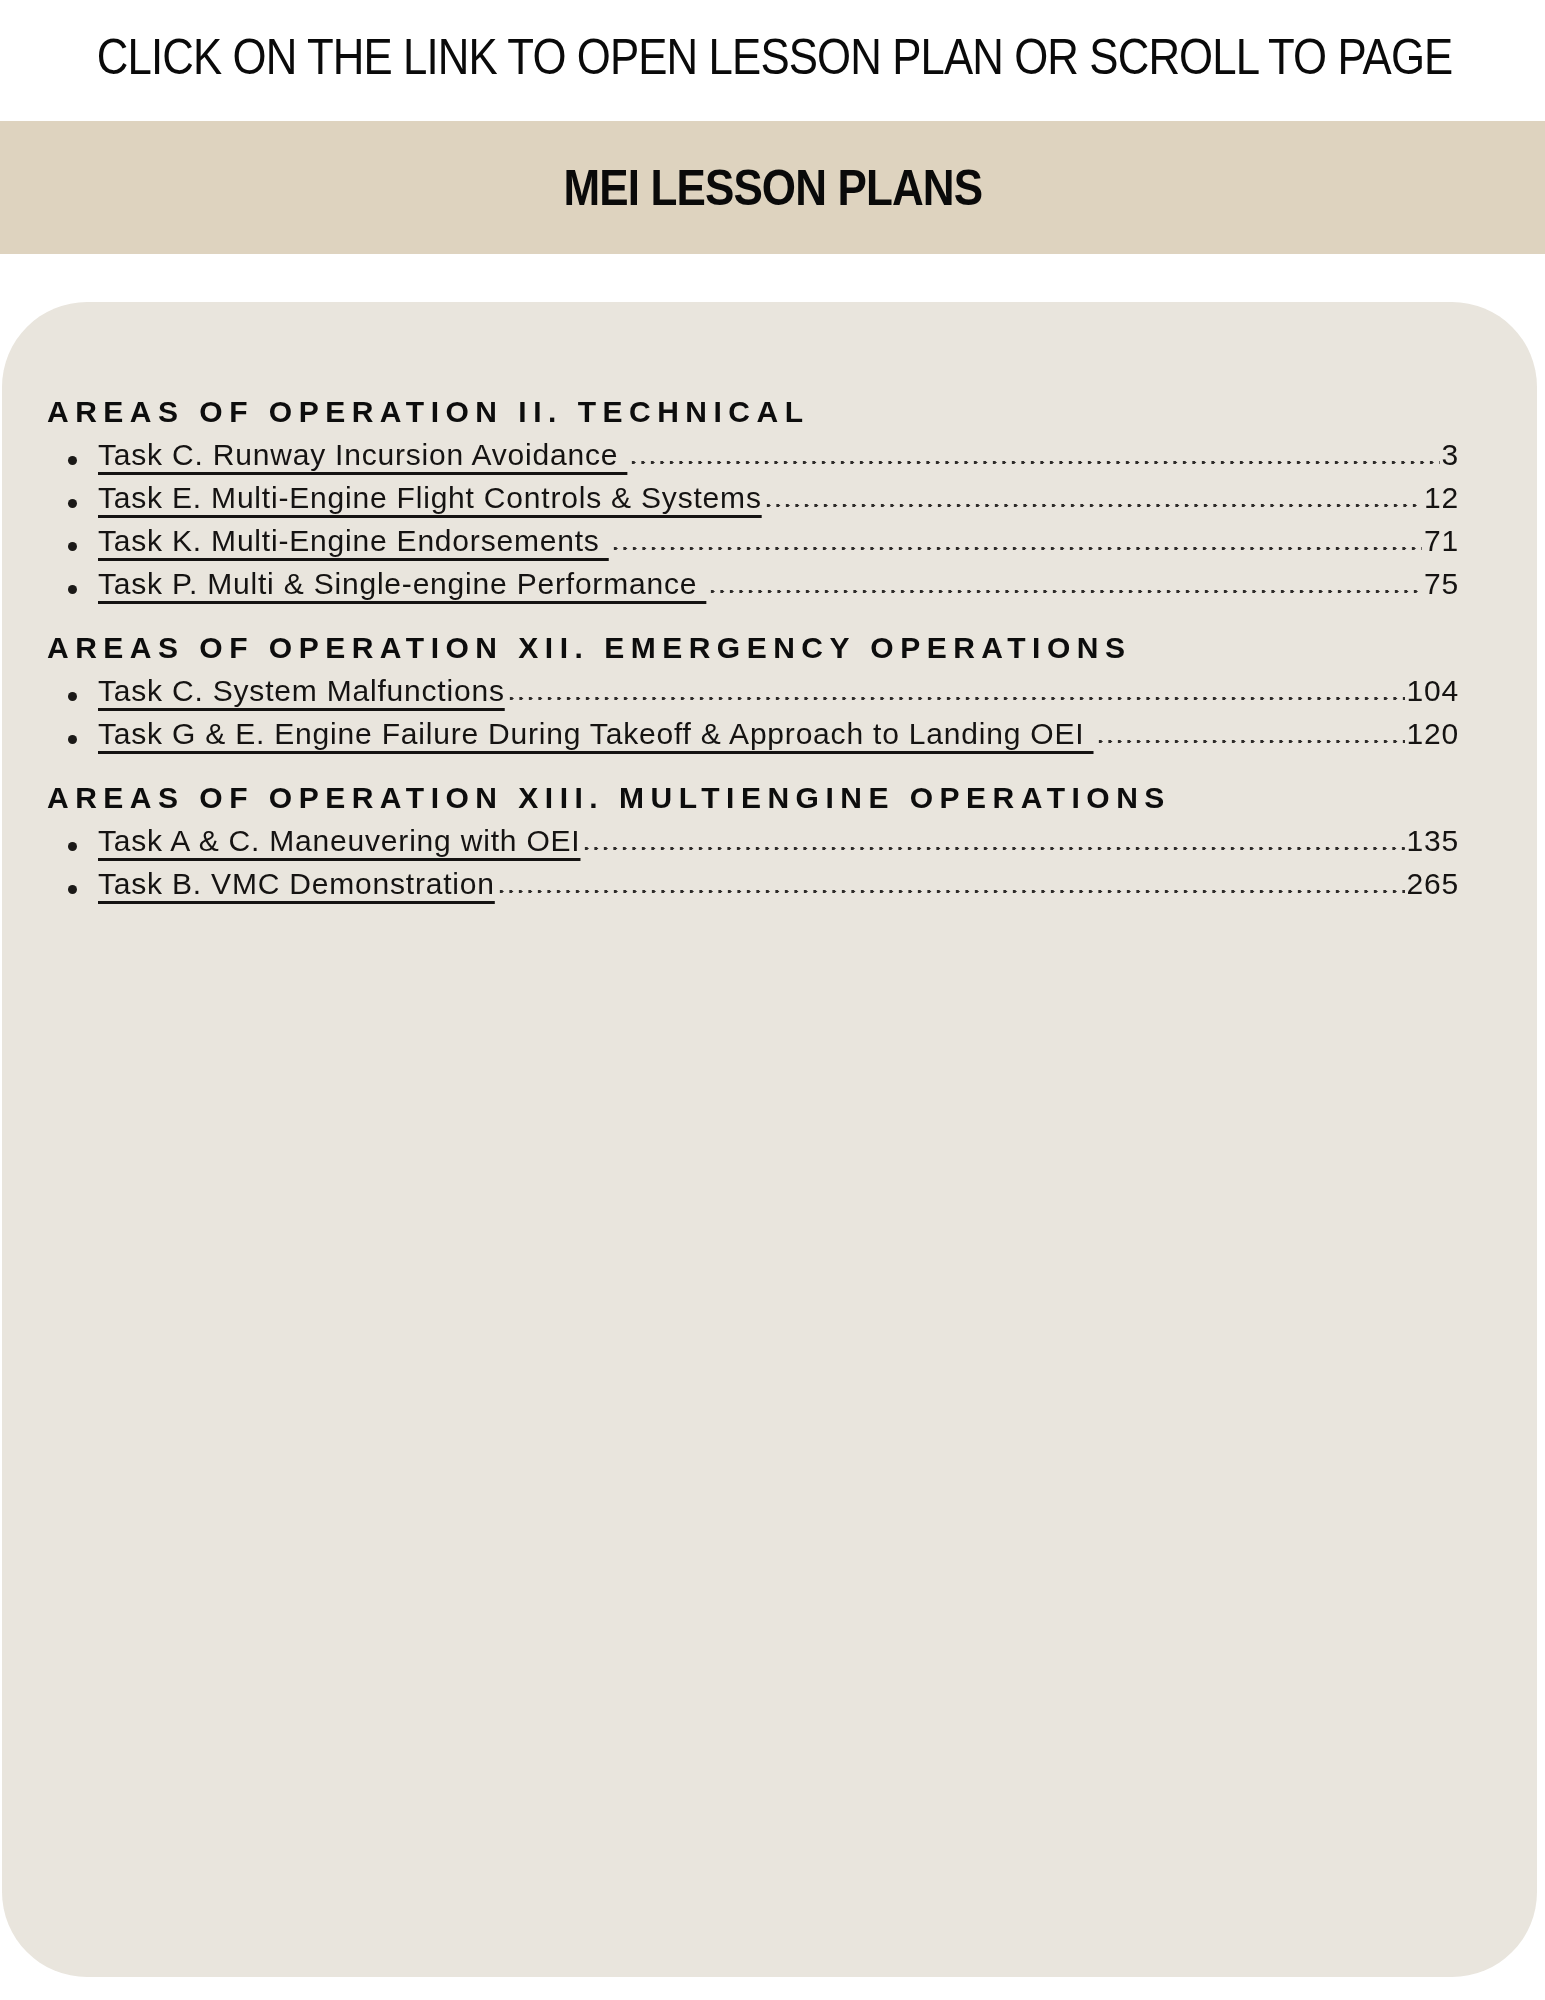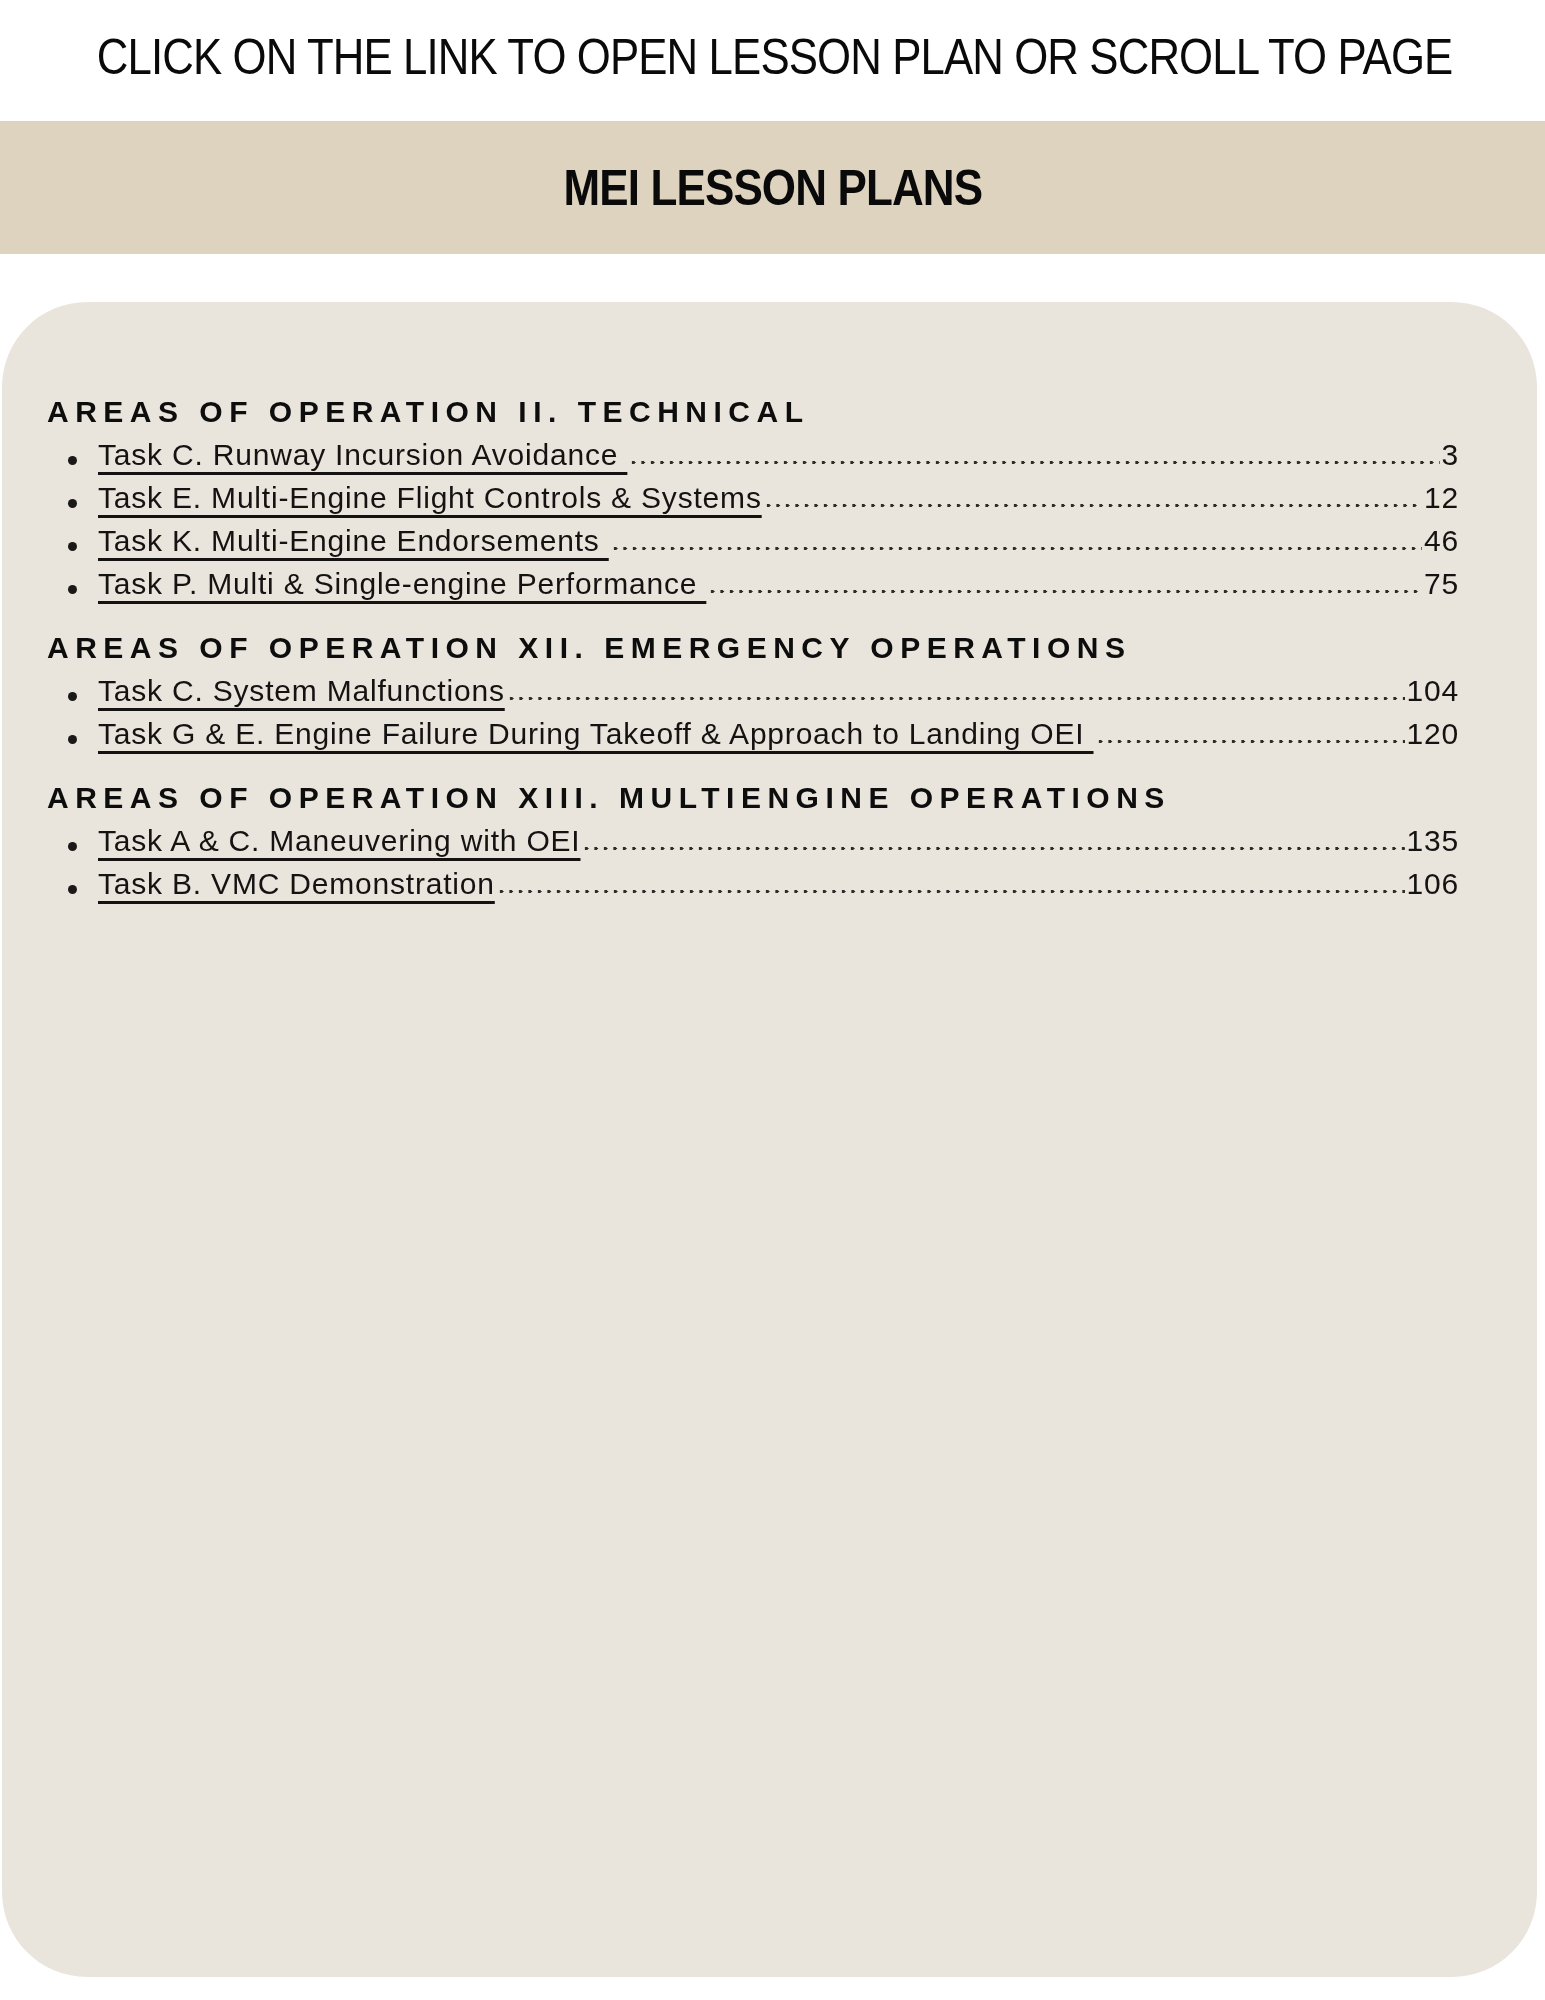--- a/index.html
+++ b/index.html
@@ -146,21 +146,21 @@
     <span class="bullet"></span>
     <a class="toc-link" href="#"><span class="link-text">Task E. Multi-Engine Flight Controls &amp; Systems</span></a>
     <span class="leader"></span>
     <span class="page-num">12</span>
   </li>
 
   <li class="toc-item">
     <span class="bullet"></span>
     <a class="toc-link" href="#"><span class="link-text">Task K. Multi-Engine Endorsements </span></a>
     <span class="leader"></span>
-    <span class="page-num">46</span>
+    <span class="page-num">71</span>
   </li>
 
   <li class="toc-item">
     <span class="bullet"></span>
     <a class="toc-link" href="#"><span class="link-text">Task P. Multi &amp; Single-engine Performance </span></a>
     <span class="leader"></span>
     <span class="page-num">75</span>
   </li>
 </ul>
   </section>
@@ -192,17 +192,17 @@
     <span class="bullet"></span>
     <a class="toc-link" href="#"><span class="link-text">Task A &amp; C. Maneuvering with OEI</span></a>
     <span class="leader"></span>
     <span class="page-num">135</span>
   </li>
 
   <li class="toc-item">
     <span class="bullet"></span>
     <a class="toc-link" href="#"><span class="link-text">Task B. VMC Demonstration</span></a>
     <span class="leader"></span>
-    <span class="page-num">106</span>
+    <span class="page-num">265</span>
   </li>
 </ul>
   </section>
 </div>
 
 </body></html>

